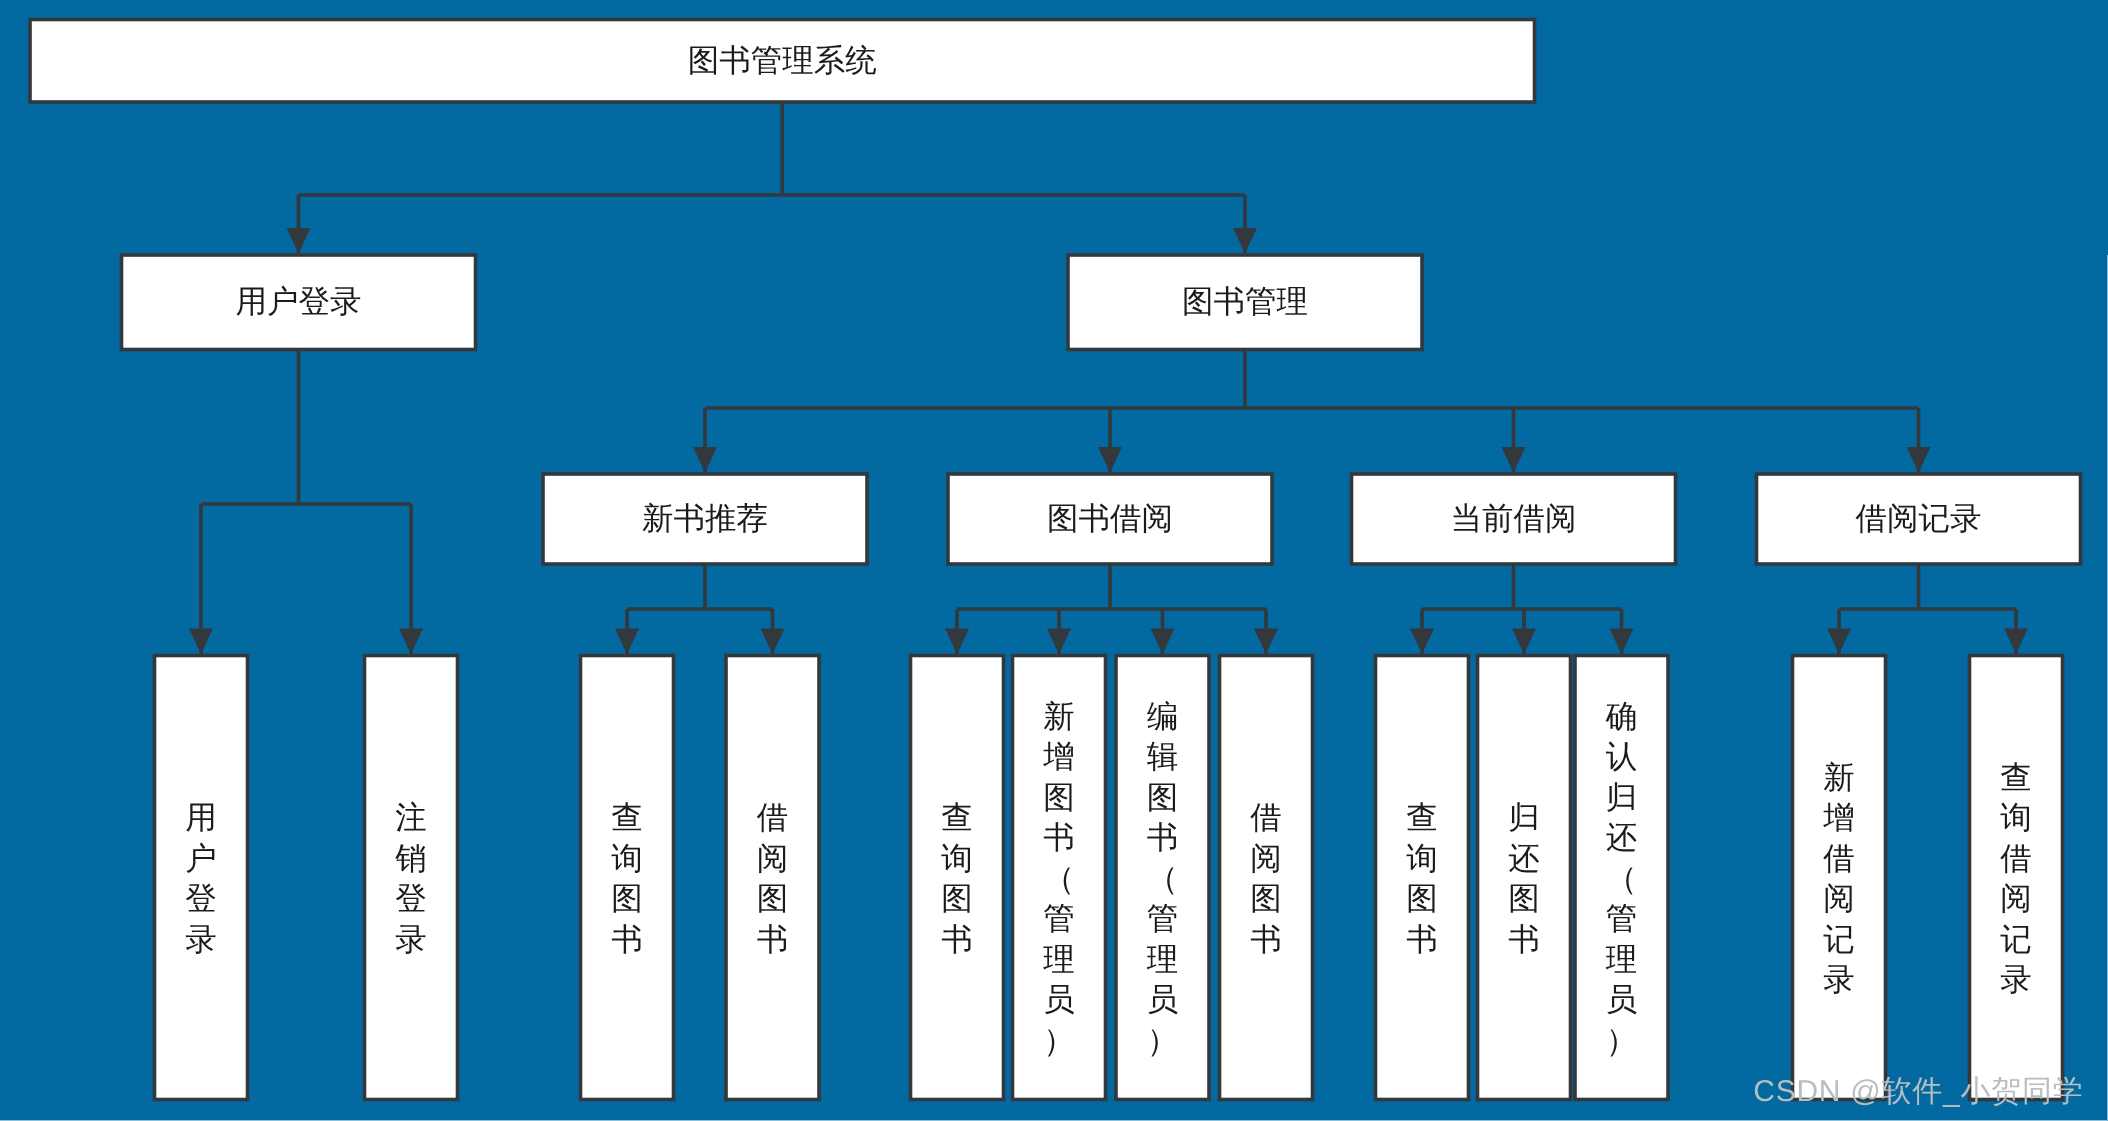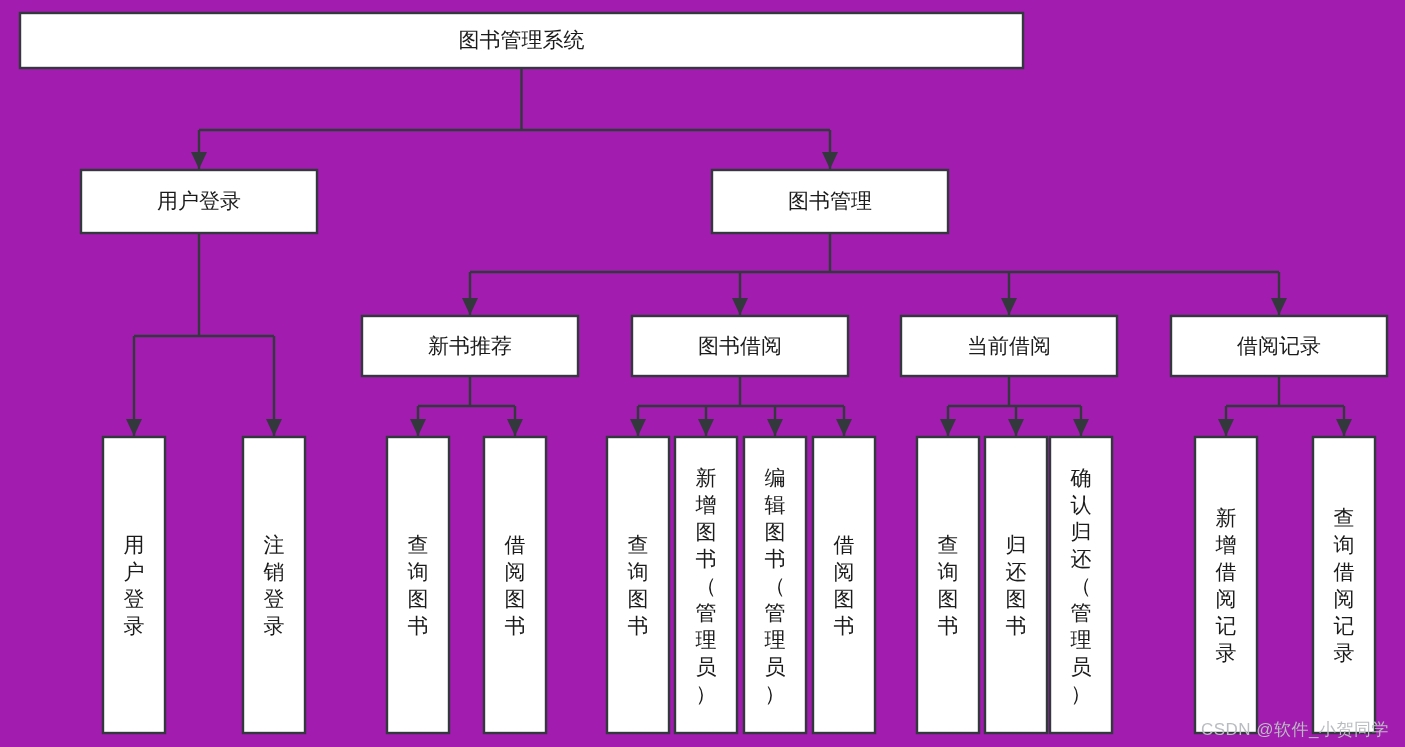--- a/index.html
+++ b/index.html
@@ -7,21 +7,21 @@
     padding: 0;
     background: #ffffff;
   }
   body {
     font-family: "Liberation Sans", "DejaVu Sans", sans-serif;
   }
   #diagram-root {
     position: relative;
     width: 1405px;
     height: 747px;
-    background: #a21caf;
+    background: #0369a1;
     overflow: hidden;
   }
   svg#tree-svg {
     position: absolute;
     left: 0;
     top: 0;
     width: 1405px;
     height: 747px;
   }
   .node-box {
@@ -50,21 +50,21 @@
     fill: #1b1b1b;
     font-family: "Liberation Sans", "DejaVu Sans", sans-serif;
     font-size: 21px;
     text-anchor: middle;
   }
   .watermark {
     position: absolute;
     right: 16px;
     bottom: 6px;
     font-family: "Liberation Sans", "DejaVu Sans", sans-serif;
-    font-size: 17px;
+    font-size: 20px;
     color: #b9bcc0;
     letter-spacing: 0.5px;
     white-space: nowrap;
     pointer-events: none;
   }
 </style>
 </head>
 <body>
 
 <div id="diagram-root">

